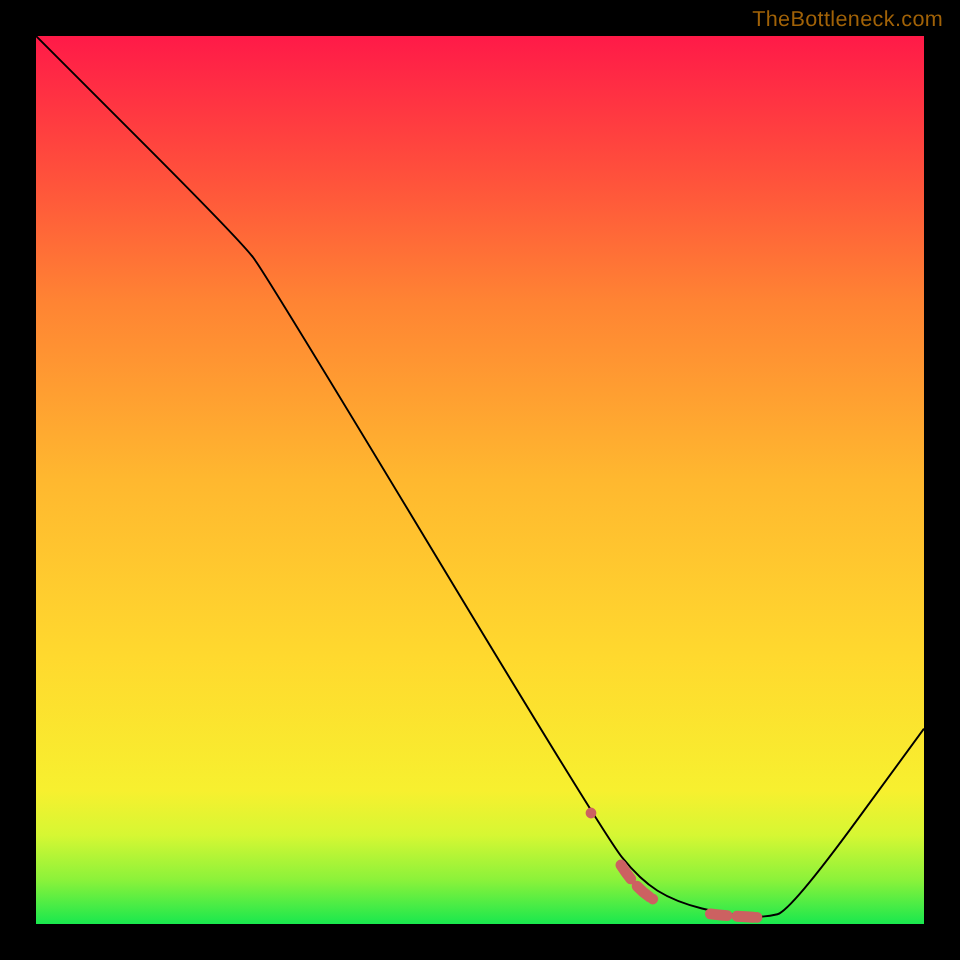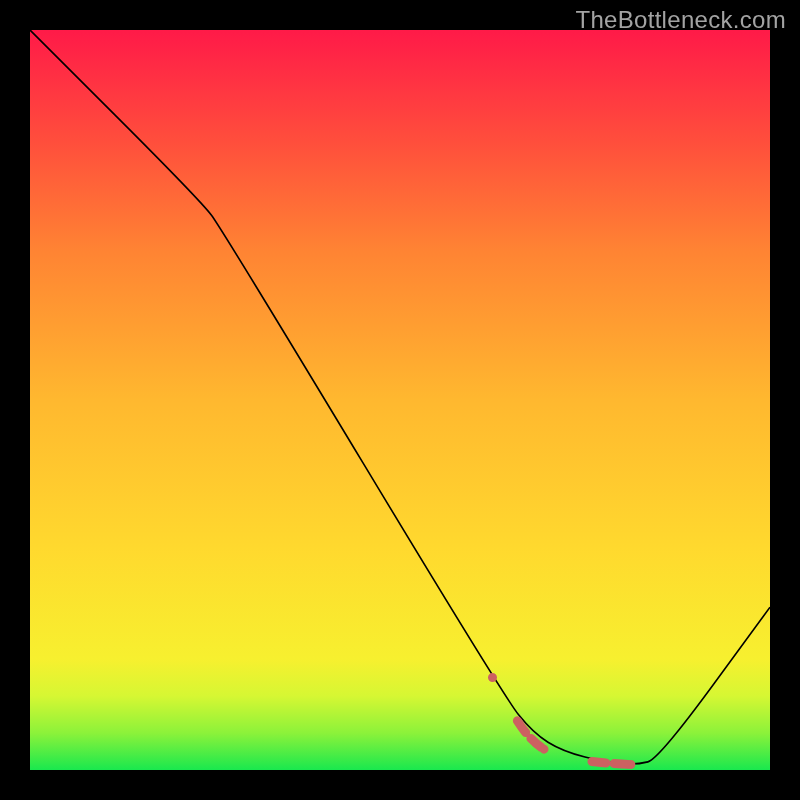--- a/index.html
+++ b/index.html
@@ -20,22 +20,22 @@
     position: absolute;
     left: 30px;
     top: 30px;
     width: 740px;
     height: 740px;
   }
   .watermark {
     position: absolute;
     top: 6px;
     right: 14px;
-    color: #a3a3a3;
-    font-size: 24px;
+    color: #a16207;
+    font-size: 18px;
     font-weight: 500;
     letter-spacing: 0.3px;
     user-select: none;
   }
 </style>
 </head>
 <body>
 
 <div class="stage">
   <div class="watermark">TheBottleneck.com</div>

